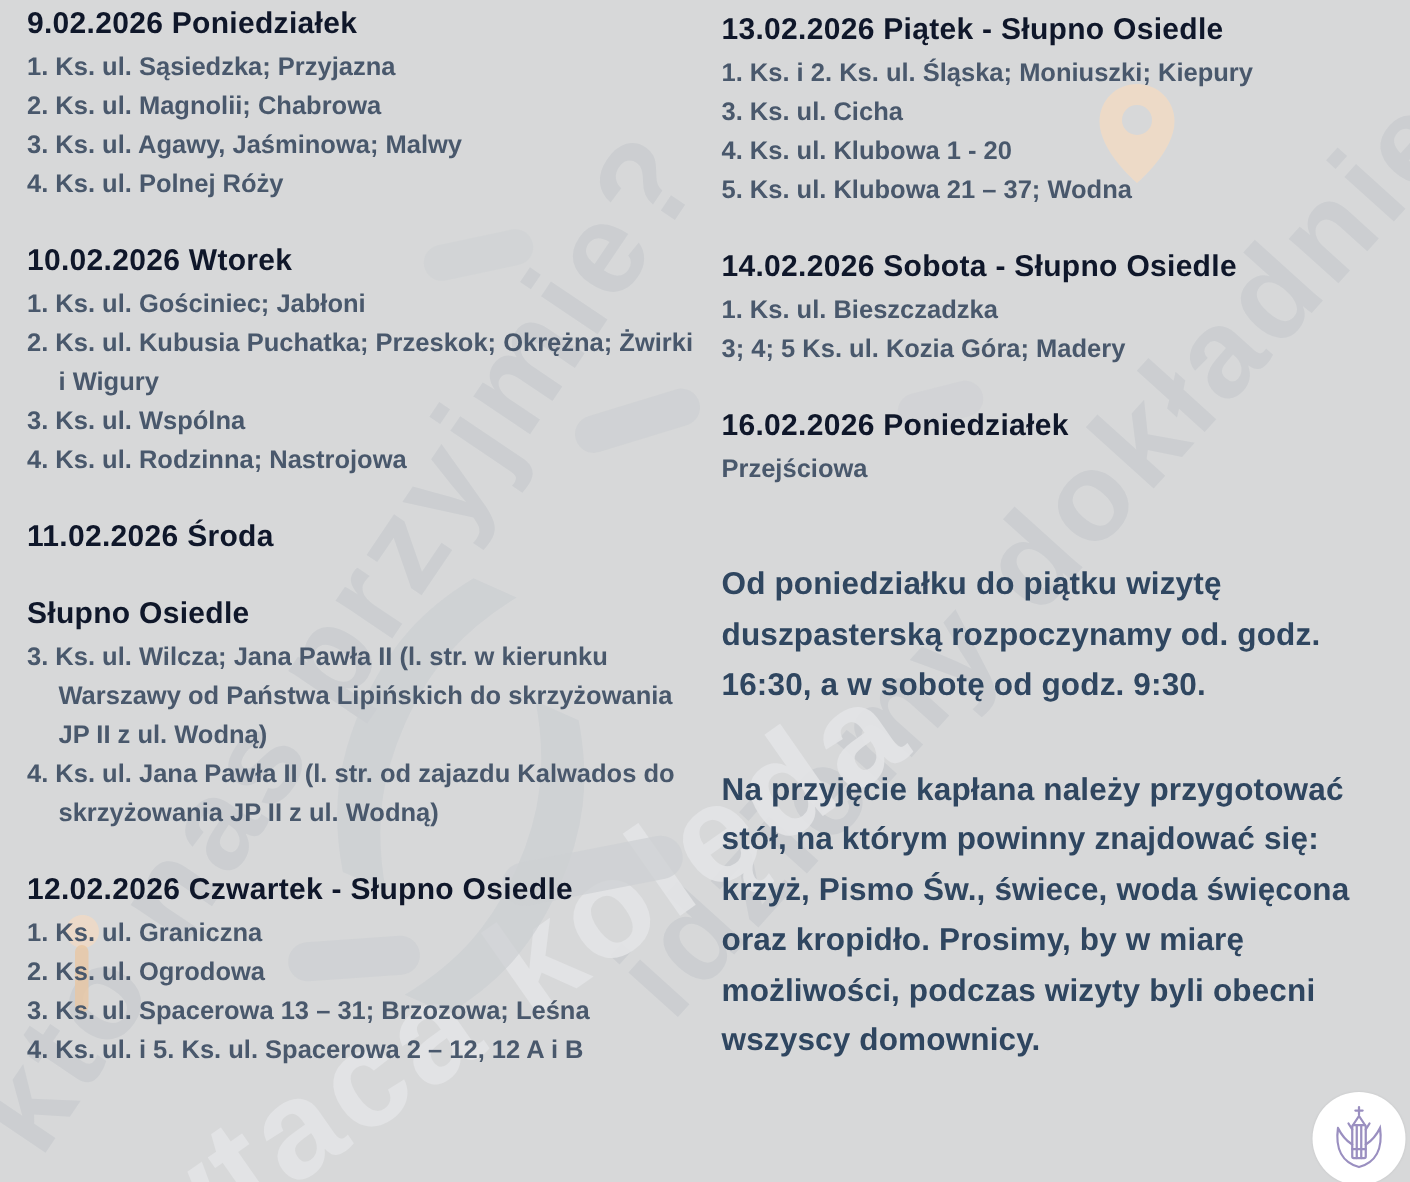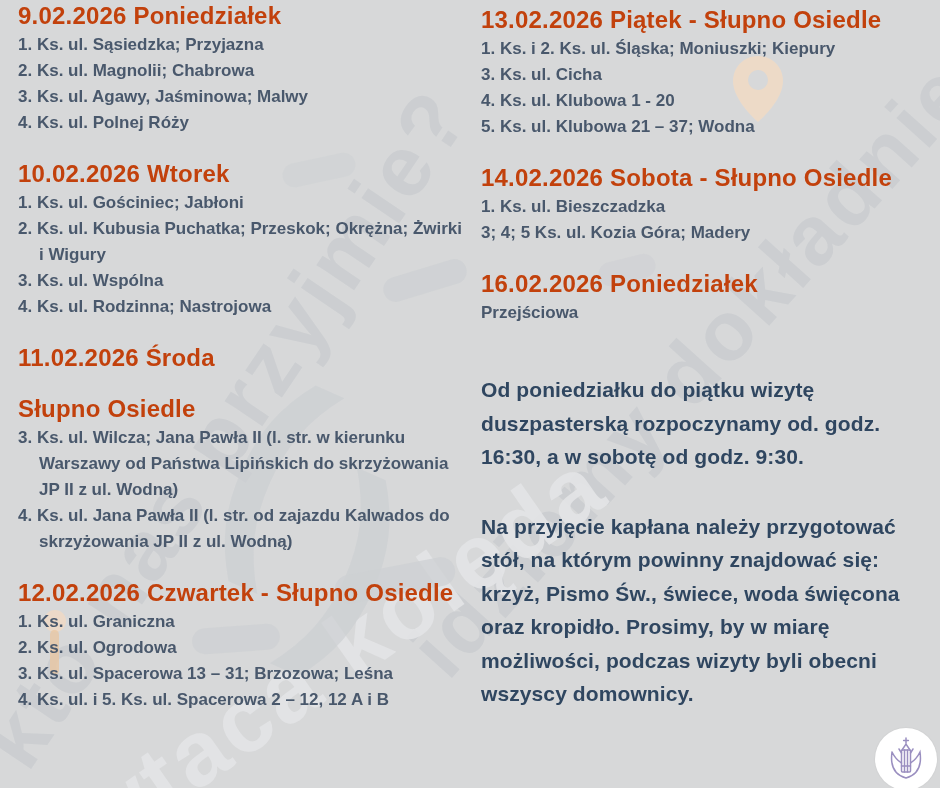--- a/index.html
+++ b/index.html
@@ -50,22 +50,22 @@
   .content{
     position:relative;z-index:1;
     display:grid;
     grid-template-columns:447px 459px;
     column-gap:16px;
     padding:2px 0 0 18px;
   }
   .block{margin:0 0 25px 0;}
   .block-title{
     margin:0 0 3px 0;
-    font-size:24px;line-height:26px;
-    font-weight:700;color:#c2410c;
+    font-size:20px;line-height:26px;
+    font-weight:700;color:#0f172a;
     letter-spacing:.2px;
   }
   .block-items{
     list-style:none;margin:0;padding:0;font-weight:bold;
   }
   .street-item{
     font-size:17px;line-height:26px;
     color:#49586c;
     padding-left:21px;text-indent:-21px;
   }

